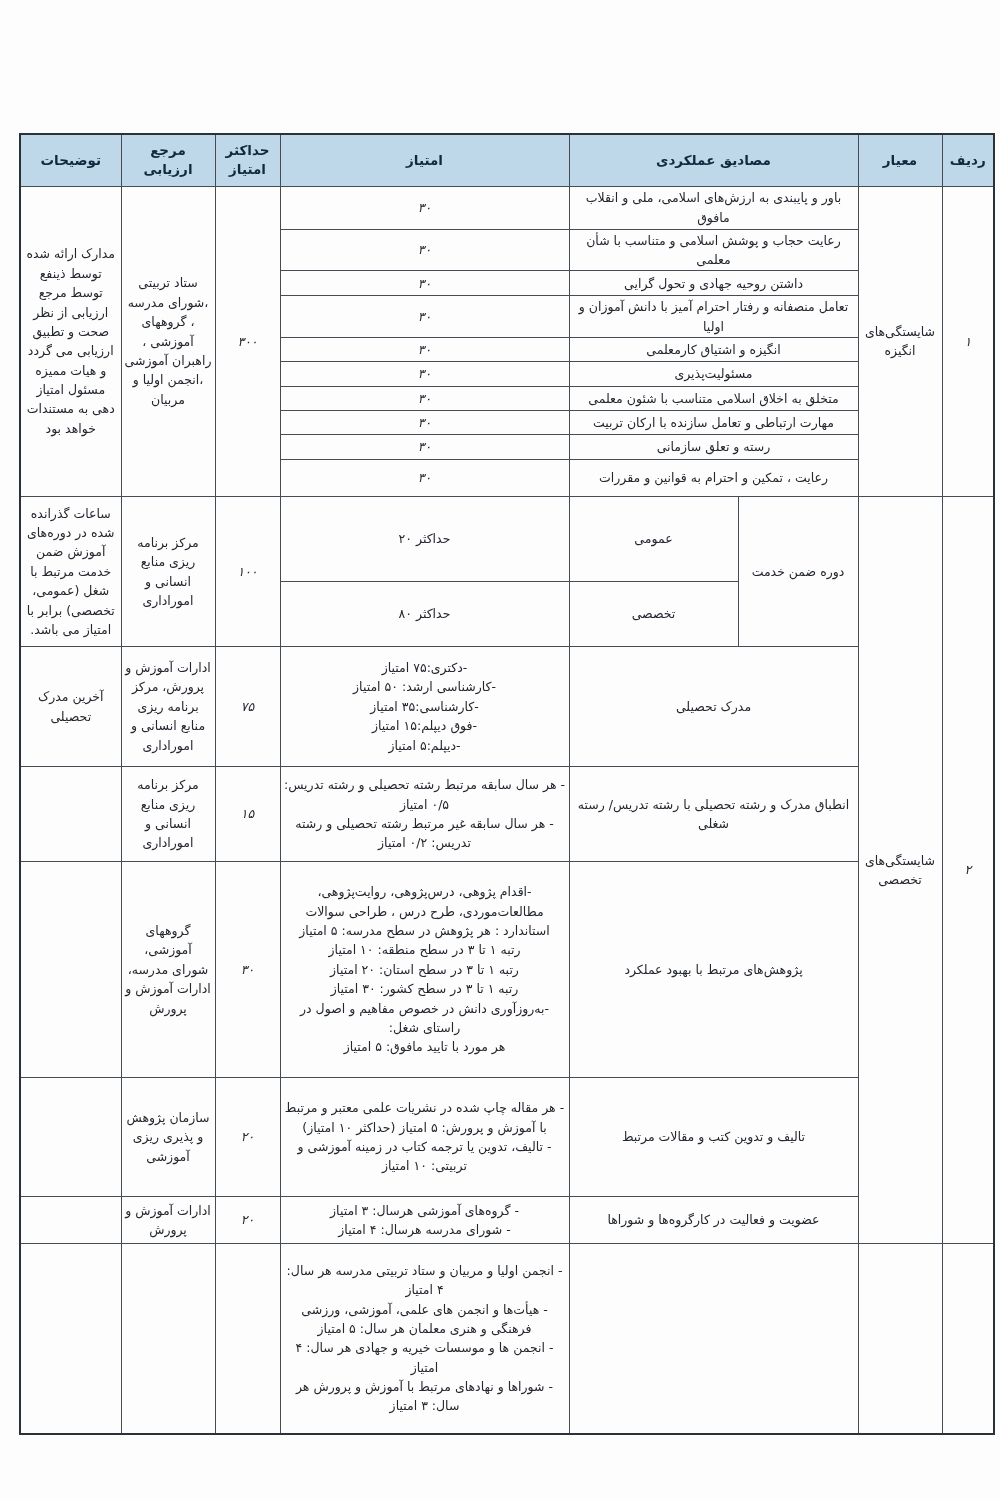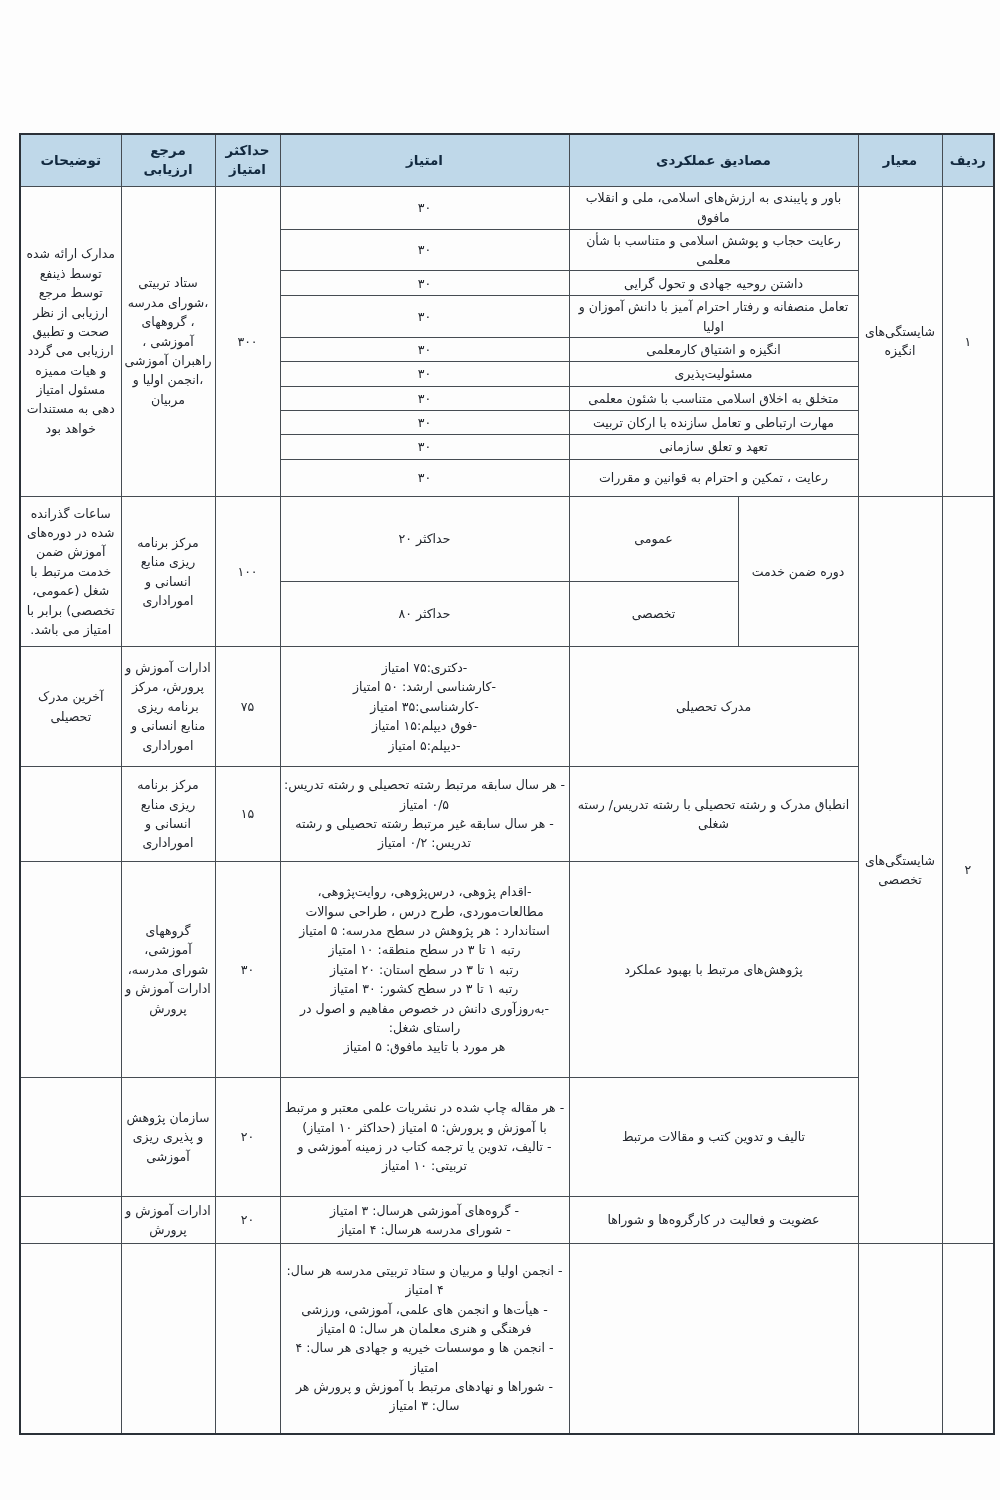--- a/index.html
+++ b/index.html
@@ -46,21 +46,21 @@
     white-space:pre-line;
     line-height:2.05;
     font-size:12.3px;
     padding:4px 5px;
   }
   td.notes-cell, td.eval-cell {
     line-height:2.1;
     font-size:12.3px;
     padding:4px 5px;
   }
-  td.num { font-size:13px; }
+  td.num { font-size:13px;font-style:italic; }
 </style>
 </head>
 <body>
 
 <div class="page">
 
 <table class="eval">
   <colgroup>
     <col style="width:52px">
     <col style="width:84px">
@@ -117,21 +117,21 @@
     </tr>
     <tr style="height:24px">
       <td colspan="2">متخلق به اخلاق اسلامی متناسب با شئون معلمی</td>
       <td class="num">۳۰</td>
     </tr>
     <tr style="height:24px">
       <td colspan="2">مهارت ارتباطی و تعامل سازنده با ارکان تربیت</td>
       <td class="num">۳۰</td>
     </tr>
     <tr style="height:25px">
-      <td colspan="2">تعهد و تعلق سازمانی</td>
+      <td colspan="2">رسته و تعلق سازمانی</td>
       <td class="num">۳۰</td>
     </tr>
     <tr style="height:37px">
       <td colspan="2">رعایت ، تمکین و احترام به قوانین و مقررات</td>
       <td class="num">۳۰</td>
     </tr>
 
     <tr style="height:85px">
       <td rowspan="7" class="num">۲</td>
       <td rowspan="7" class="multi">شایستگی‌های تخصصی</td>

